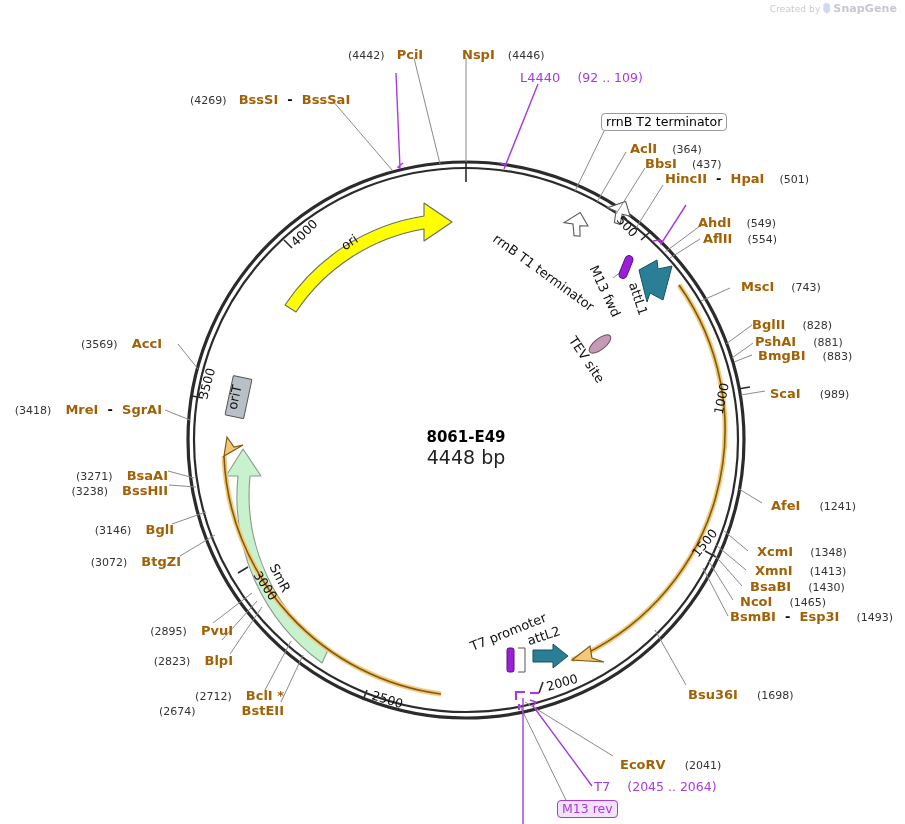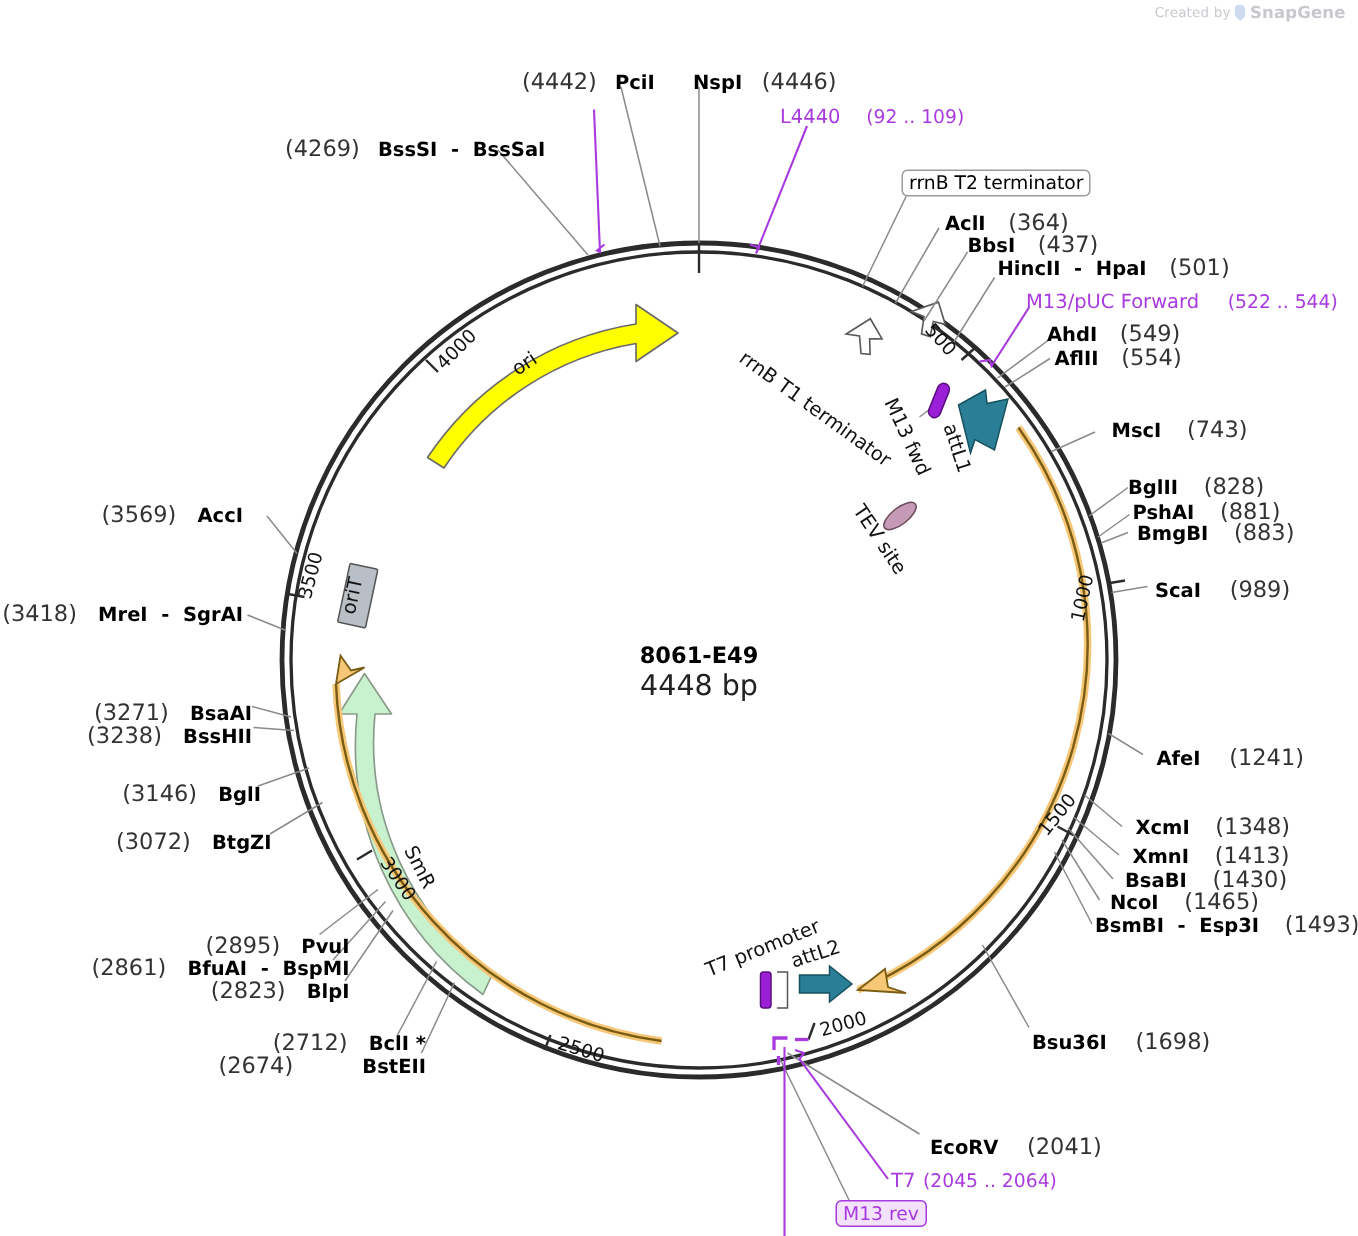--- a/index.html
+++ b/index.html
@@ -24,22 +24,22 @@
   .wm .wm-logo{
     width:7px;height:11px;background:#cfd9ef;
     border-radius:3px 3px 1px 1px;
     display:inline-block;
     clip-path:polygon(0 0,100% 0,100% 70%,50% 100%,0 70%);
   }
   .wm .wm-name{font-size:11px;color:#c7c7ce;font-weight:600;}
 
   
   .lbl{position:absolute;white-space:nowrap;font-family:"DejaVu Sans", sans-serif;}
-  .pos{font-size:15px;color:#333;font-weight:400;}
-  .enz{font-size:13px;color:#000000;font-weight:bold;}
+  .pos{font-size:11px;color:#333;font-weight:400;}
+  .enz{font-size:13px;color:#a16207;font-weight:bold;}
   .sep{font-size:13px;color:#000;font-weight:bold;}
   .feat{font-size:13px;color:#a83ae0;font-weight:400;}
   .featpos{font-size:12.5px;color:#a83ae0;font-weight:400;}
   .boxlbl{
     font-size:12.5px;color:#000;border:1px solid #9a9a9a;
     border-radius:4px;padding:0 4px 1px 4px;background:#fff;
   }
   .boxlbl.purple{
     color:#a83ae0;border:1px solid #a83ae0;background:#f3e2fb;
   }
@@ -259,24 +259,20 @@
   <div class="lbl" style="left:645px;top:153px;">
     <span class="enz">BbsI</span>
     <span class="pos" style="margin-left:10px;">(437)</span>
   </div>
   <div class="lbl" style="left:665px;top:168px;">
     <span class="enz">HincII</span>
     <span class="sep" style="margin:0 4px;">-</span>
     <span class="enz">HpaI</span>
     <span class="pos" style="margin-left:10px;">(501)</span>
   </div>
-  <div class="lbl" style="left:684px;top:190px;">
-    <span class="feat">M13/pUC Forward</span>
-    <span class="featpos" style="margin-left:14px;">(522 .. 544)</span>
-  </div>
   <div class="lbl" style="left:698px;top:212px;">
     <span class="enz">AhdI</span>
     <span class="pos" style="margin-left:10px;">(549)</span>
   </div>
   <div class="lbl" style="left:703px;top:228px;">
     <span class="enz">AflII</span>
     <span class="pos" style="margin-left:10px;">(554)</span>
   </div>
   <div class="lbl" style="left:741px;top:276px;">
     <span class="enz">MscI</span>
@@ -327,21 +323,21 @@
   <div class="lbl" style="left:688px;top:684px;">
     <span class="enz">Bsu36I</span>
     <span class="pos" style="margin-left:14px;">(1698)</span>
   </div>
   <div class="lbl" style="left:620px;top:754px;">
     <span class="enz">EcoRV</span>
     <span class="pos" style="margin-left:14px;">(2041)</span>
   </div>
   <div class="lbl" style="left:594px;top:776px;">
     <span class="feat">T7</span>
-    <span class="featpos" style="">(2045 .. 2064)</span>
+    <span class="featpos" style="margin-left:12px;">(2045 .. 2064)</span>
   </div>
 
   <div class="lbl" style="left:557px;top:798px;">
     <span class="boxlbl purple">M13 rev</span>
   </div>
 
   <div class="lbl r" style="right:743px;top:333px;">
     <span class="pos">(3569)</span>
     <span class="enz" style="margin-left:9px;">AccI</span>
   </div>
@@ -364,26 +360,20 @@
     <span class="enz" style="margin-left:9px;">BglI</span>
   </div>
   <div class="lbl r" style="right:724px;top:551px;">
     <span class="pos">(3072)</span>
     <span class="enz" style="margin-left:9px;">BtgZI</span>
   </div>
   <div class="lbl r" style="right:672px;top:620px;">
     <span class="pos">(2895)</span>
     <span class="enz" style="margin-left:9px;">PvuI</span>
   </div>
-  <div class="lbl r" style="right:672px;top:635px;">
-    <span class="pos">(2861)</span>
-    <span class="enz" style="margin-left:9px;">BfuAI</span>
-    <span class="sep" style="margin:0 4px;">-</span>
-    <span class="enz">BspMI</span>
-  </div>
   <div class="lbl r" style="right:672px;top:650px;">
     <span class="pos">(2823)</span>
     <span class="enz" style="margin-left:9px;">BlpI</span>
   </div>
   <div class="lbl r" style="right:621px;top:685px;">
     <span class="pos">(2712)</span>
     <span class="enz" style="margin-left:9px;text-align:center;">BclI *</span>
   </div>
   <div class="lbl r" style="right:621px;top:700px;">
     <span class="pos">(2674)</span>

